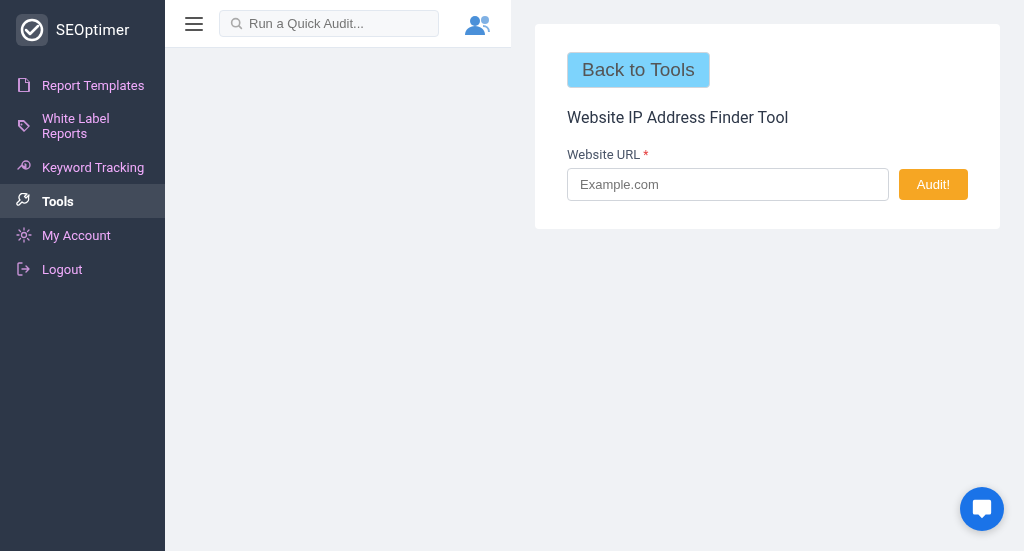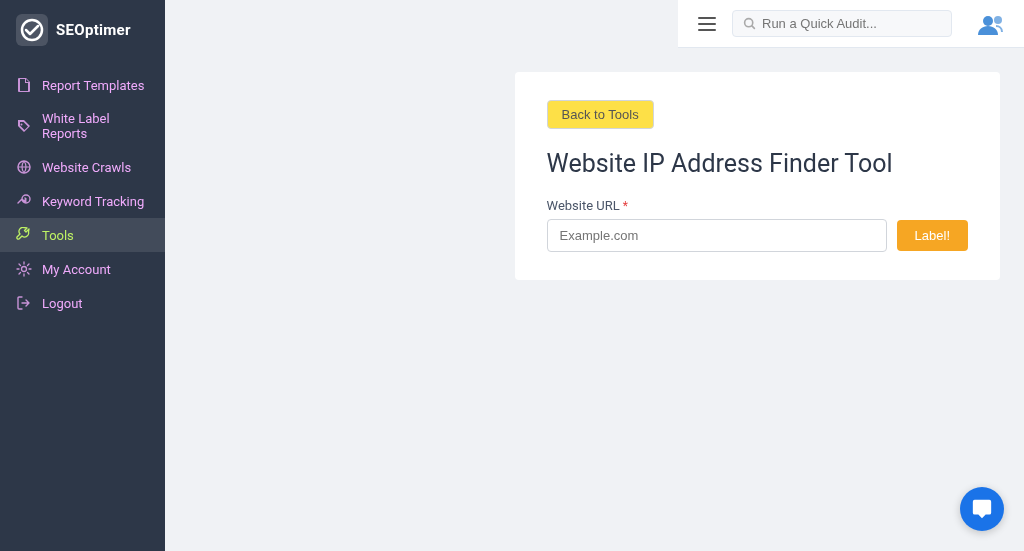--- a/index.html
+++ b/index.html
@@ -20,59 +20,59 @@
       padding: 14px 16px;
       gap: 8px;
     }
     .logo-icon {
       width: 32px;
       height: 32px;
     }
     .logo-text {
       color: #fff;
       font-size: 15px;
-      font-weight: 700;
+      font-weight: 400;
       letter-spacing: 0.3px;
     }
     .sidebar-nav {
       flex: 1;
       display: flex;
       flex-direction: column;
       padding: 8px 0;
     }
     .nav-item {
       display: flex;
       align-items: center;
       gap: 10px;
       padding: 9px 16px;
       color: #f0abfc;
       font-size: 13px;
       cursor: pointer;
       transition: background 0.15s;
     }
     .nav-item.active {
       background: rgba(255,255,255,0.1);
-      color: #bef264;
+      color: #ffffff;
+      font-weight: bold;
     }
     .nav-icon {
       width: 16px;
       height: 16px;
       flex-shrink: 0;
       opacity: 0.8;
     }
     .nav-item.active .nav-icon { opacity: 1; }
 
     
     .main-wrapper {
       flex: 1;
       display: flex;
-      flex-direction: column;
+      flex-direction: row;
       height: 100%;
       overflow: hidden;
-      align-items: flex-end;
     }
     .header {
       background: #fff;
       height: 48px;
       display: flex;
       align-items: center;
       padding: 0 16px;
       gap: 12px;
       border-bottom: 1px solid #e2e8f0;
       flex-shrink: 0;
@@ -136,28 +136,28 @@
       border-radius: 4px;
       padding: 28px 32px;
       max-width: 840px;
     }
     .back-btn {
       display: inline-flex;
       align-items: center;
       padding: 6px 14px;
       border: 1px solid #d1d5db;
       border-radius: 4px;
-      background: #fde047;
-      font-size: 13px;
+      background: #7dd3fc;
+      font-size: 19px;
       color: #555;
       cursor: pointer;
       margin-bottom: 20px;
     }
     .tool-title {
-      font-size: 25px;
+      font-size: 16px;
       font-weight: 400;
       color: #2d3748;
       margin-bottom: 20px;
     }
     .form-label {
       font-size: 13px;
       color: #4a5568;
       margin-bottom: 6px;
       display: flex;
       align-items: center;
@@ -227,27 +227,20 @@
       <span>Report Templates</span>
     </div>
 
     <div class="nav-item">
       <svg class="nav-icon" viewBox="0 0 16 16" fill="currentColor">
         <path d="M2 2h6l6 6-6 6-6-6V2zm2 2v3.5L8.5 12 12 8.5 7.5 4H4zm1.5 1.5a1 1 0 100 2 1 1 0 000-2z"></path>
       </svg>
       <span>White Label Reports</span>
     </div>
 
-    <div class="nav-item">
-      <svg class="nav-icon" viewBox="0 0 16 16" fill="currentColor">
-        <circle cx="8" cy="8" r="6" stroke="currentColor" stroke-width="1.5" fill="none"></circle>
-        <path d="M8 2C6.5 4 6 6 6 8s.5 4 2 6M8 2c1.5 2 2 4 2 6s-.5 4-2 6M2 8h12" stroke="currentColor" stroke-width="1.2" fill="none"></path>
-      </svg>
-      <span>Website Crawls</span>
-    </div>
 
     <div class="nav-item">
       <svg class="nav-icon" viewBox="0 0 16 16" fill="currentColor">
         <path d="M10 2a4 4 0 100 8 4 4 0 000-8zM2 10l4-4m0 0l1 1m-1-1l2 2m0 0l1 1 1-1-1-1 1-1-1-1" stroke="currentColor" stroke-width="1.4" fill="none" stroke-linecap="round"></path>
       </svg>
       <span>Keyword Tracking</span>
     </div>
 
 
 
@@ -304,21 +297,21 @@
   <main class="content-area">
     <div class="tool-card">
       <button class="back-btn">Back to Tools</button>
       <h1 class="tool-title">Website IP Address Finder Tool</h1>
       <div class="form-label">
         <span>Website URL</span>
         <span class="required-star">*</span>
       </div>
       <div class="url-input-row">
         <input class="url-input" type="text" placeholder="Example.com" style="">
-        <button class="check-btn">Label!</button>
+        <button class="check-btn">Audit!</button>
       </div>
     </div>
   </main>
 </div>
 
 <div class="chat-bubble">
   <svg width="22" height="22" viewBox="0 0 24 24" fill="white">
     <path d="M20 2H4a2 2 0 00-2 2v12a2 2 0 002 2h4l4 4 4-4h4a2 2 0 002-2V4a2 2 0 00-2-2z"></path>
   </svg>
 </div>

